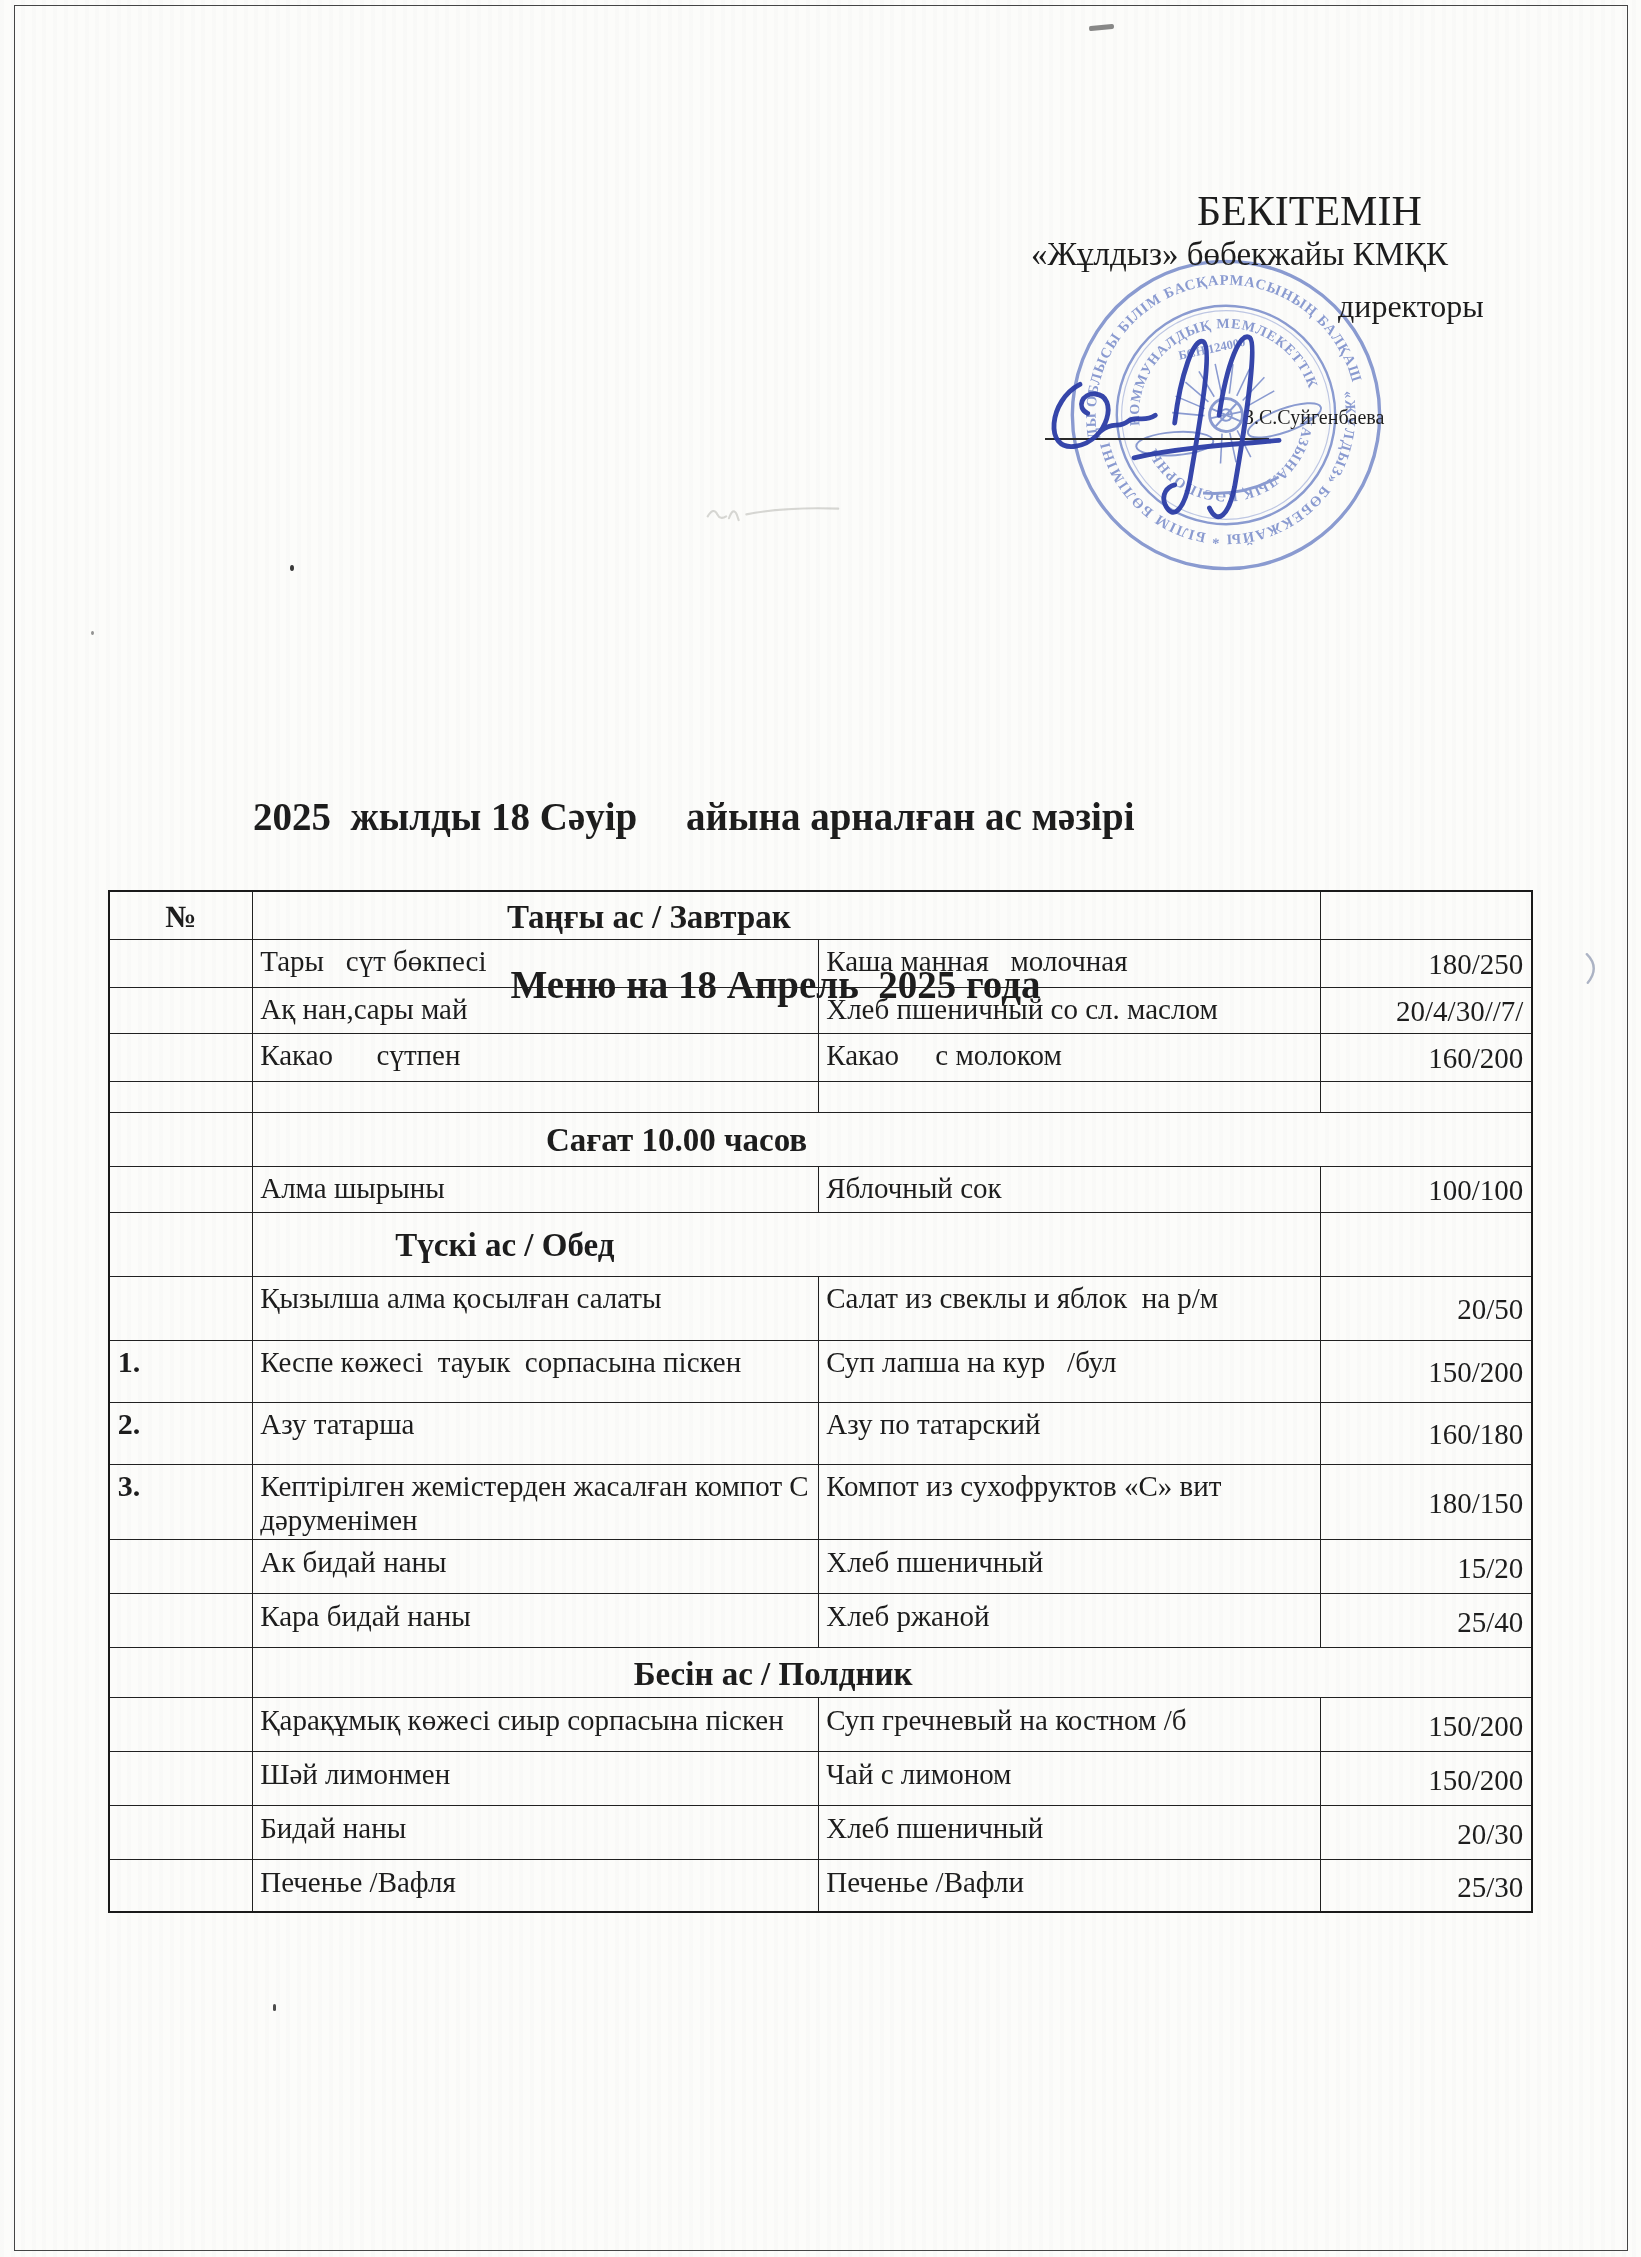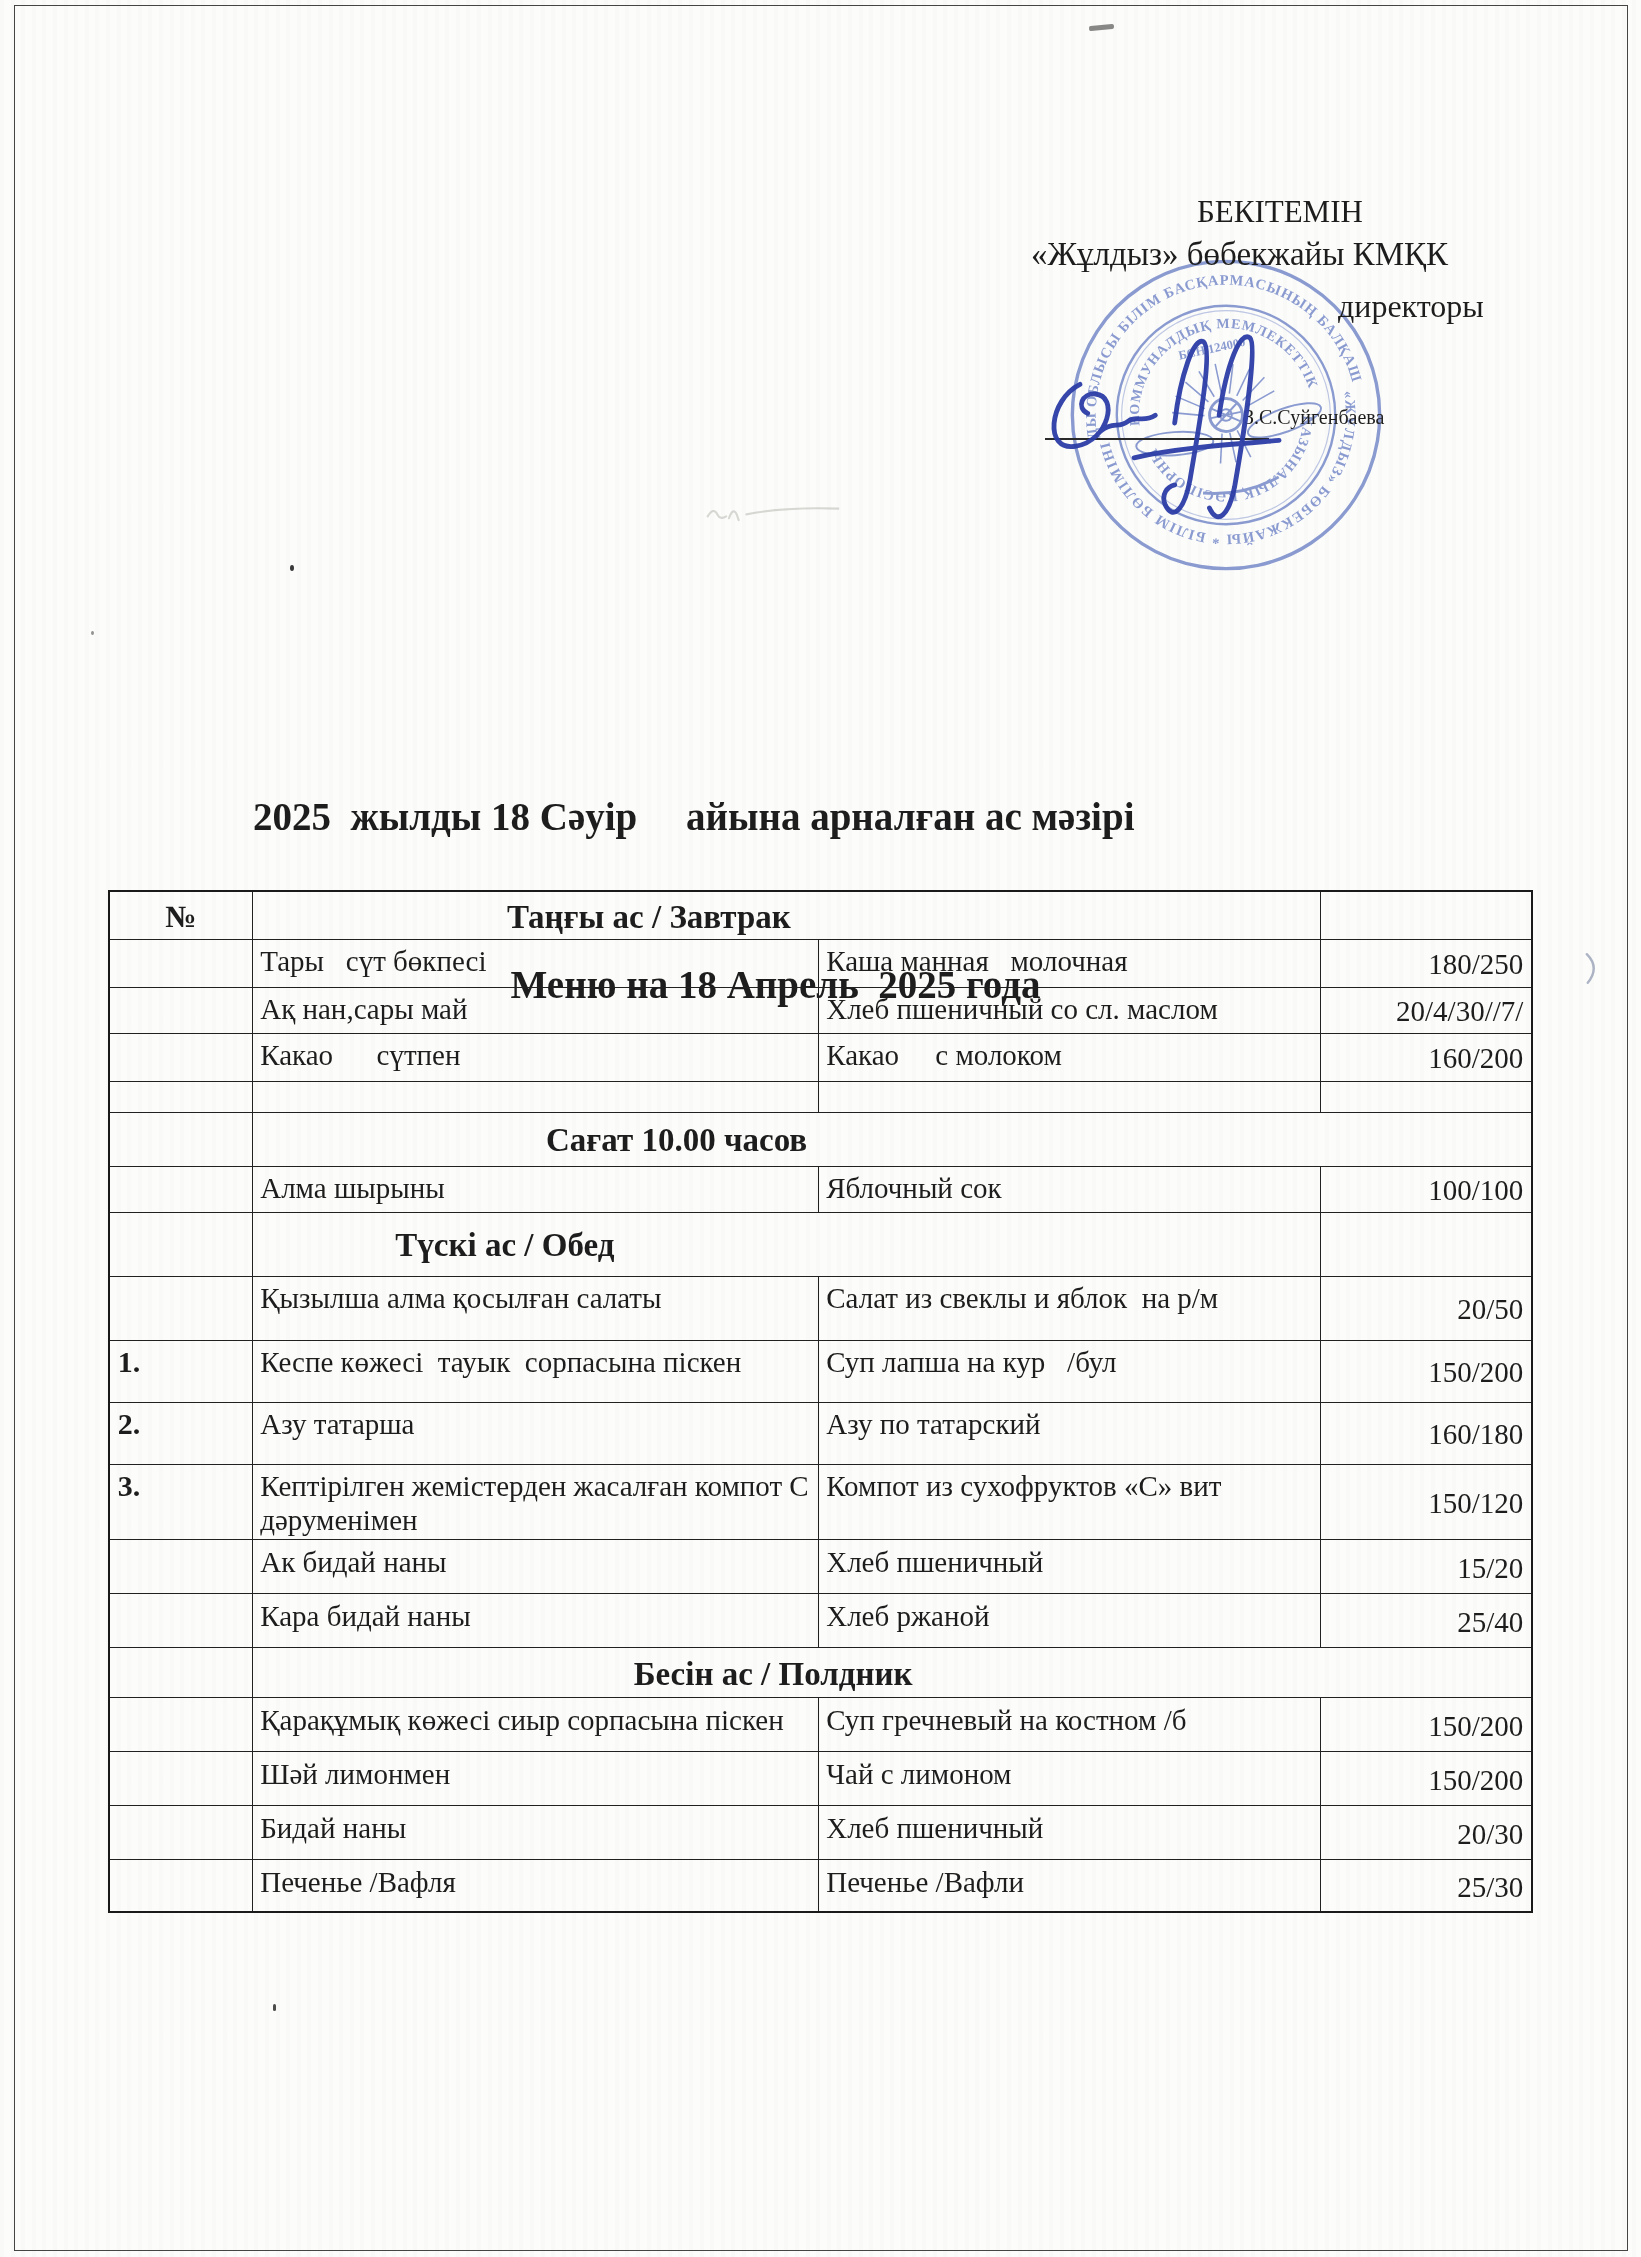--- a/index.html
+++ b/index.html
@@ -15,21 +15,21 @@
   #page::after{
     content:"";position:absolute;inset:0;pointer-events:none;
     background:repeating-linear-gradient(90deg, rgba(60,70,90,.016) 0 3.9px, transparent 3.9px 10.6px);
   }
   .scan-frame{
     position:absolute;left:13.5px;top:4.8px;width:1612px;height:2244px;
     border:1.9px solid #454545;pointer-events:none;
   }
   
   .appr{position:absolute;white-space:pre;z-index:5;}
-  .appr-1{left:1197px;top:194px;font-size:31px;}
+  .appr-1{left:1197px;top:187px;font-size:42px;}
   .appr-2{left:1031px;top:236px;font-size:33px;}
   .appr-3{left:1338px;top:288px;font-size:32px;}
   .appr-name{left:1244px;top:406px;font-size:20px;}
   .sig-line{
     position:absolute;left:1045px;top:409px;width:224px;height:29px;
     border-bottom:2.9px solid #2a2a2a;z-index:4;
   }
   
   .stamp{
     position:absolute;left:1054px;top:243px;width:344px;height:344px;
@@ -220,21 +220,21 @@
         <tr style="height: 62px;">
           <td class="c-no">2.</td>
           <td class="c-kk">Азу татарша</td>
           <td class="c-ru">Азу по татарский</td>
           <td class="c-portion">160/180</td>
         </tr>
         <tr style="height: 71px;">
           <td class="c-no">3.</td>
           <td class="c-kk">Кептірілген жемістерден жасалған компот С дәруменімен</td>
           <td class="c-ru">Компот из сухофруктов «С» вит</td>
-          <td class="c-portion">150/120</td>
+          <td class="c-portion">180/150</td>
         </tr>
         <tr style="height: 54px;">
           <td class="c-no"></td>
           <td class="c-kk">Ак бидай наны</td>
           <td class="c-ru">Хлеб пшеничный</td>
           <td class="c-portion">15/20</td>
         </tr>
         <tr style="height: 54px;">
           <td class="c-no"></td>
           <td class="c-kk">Кара бидай наны</td>

